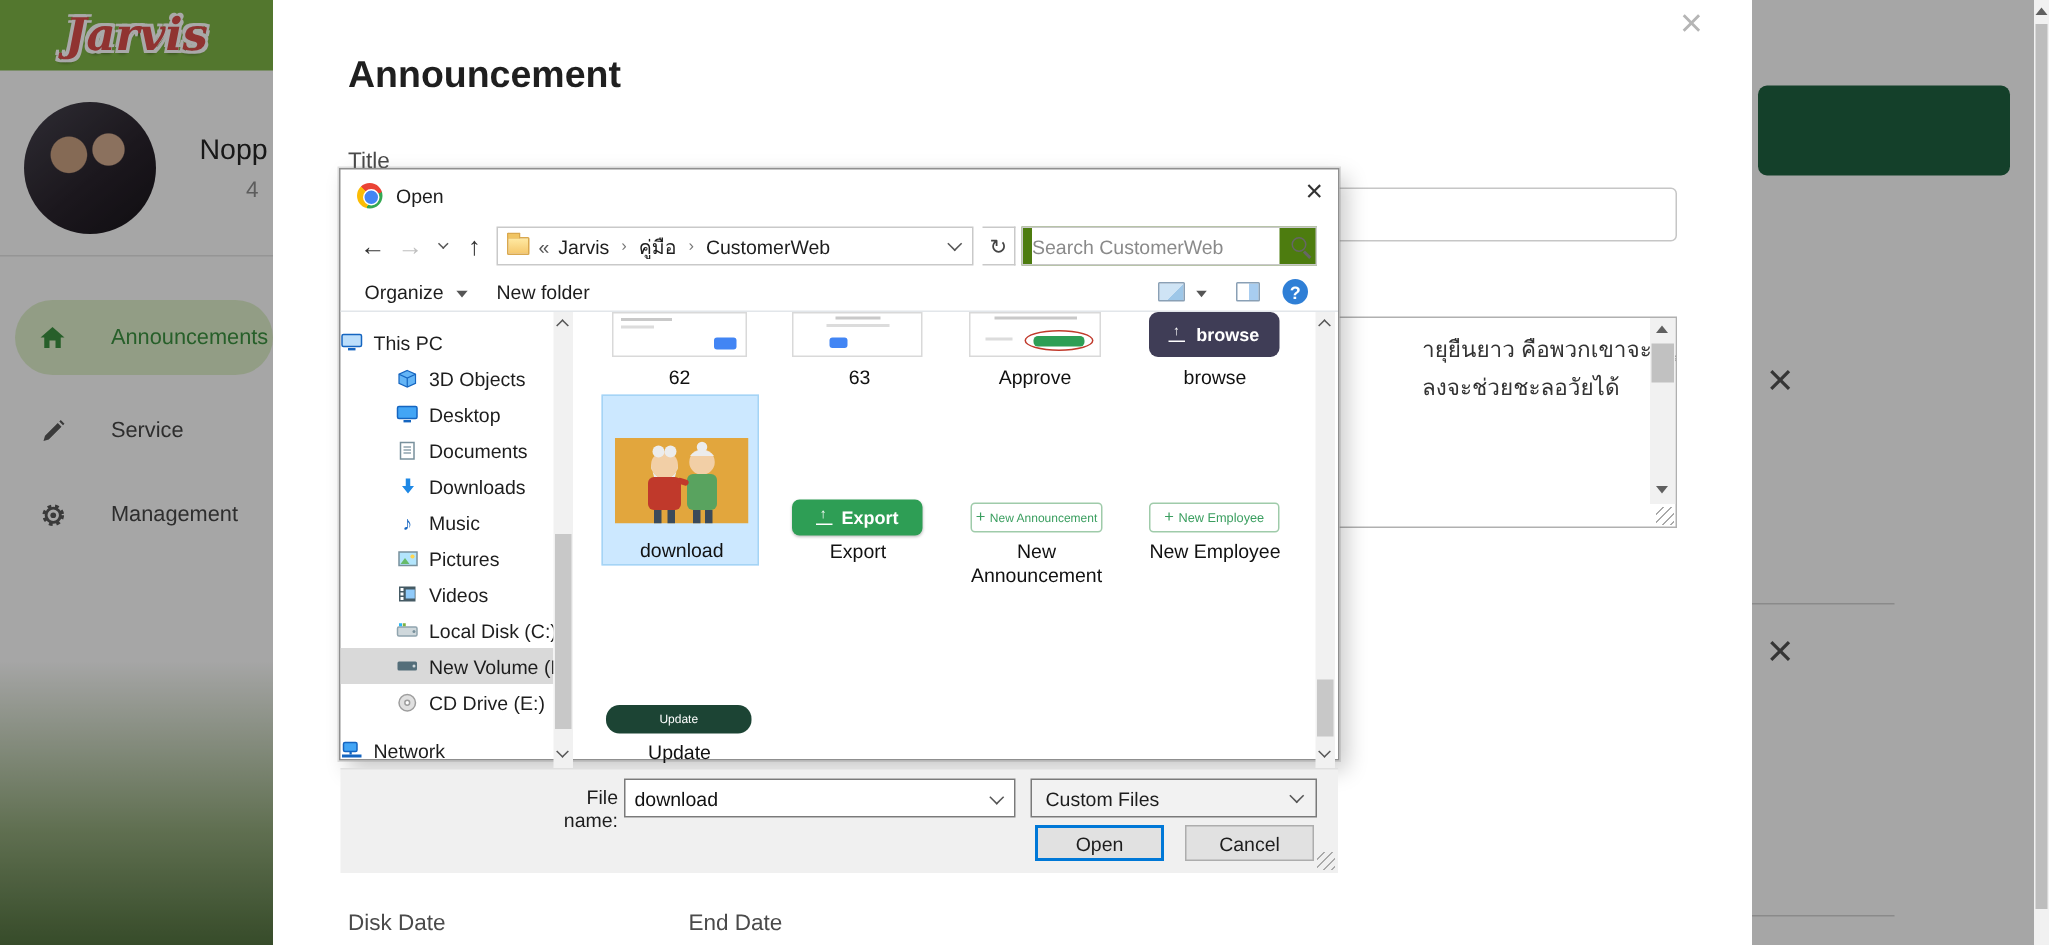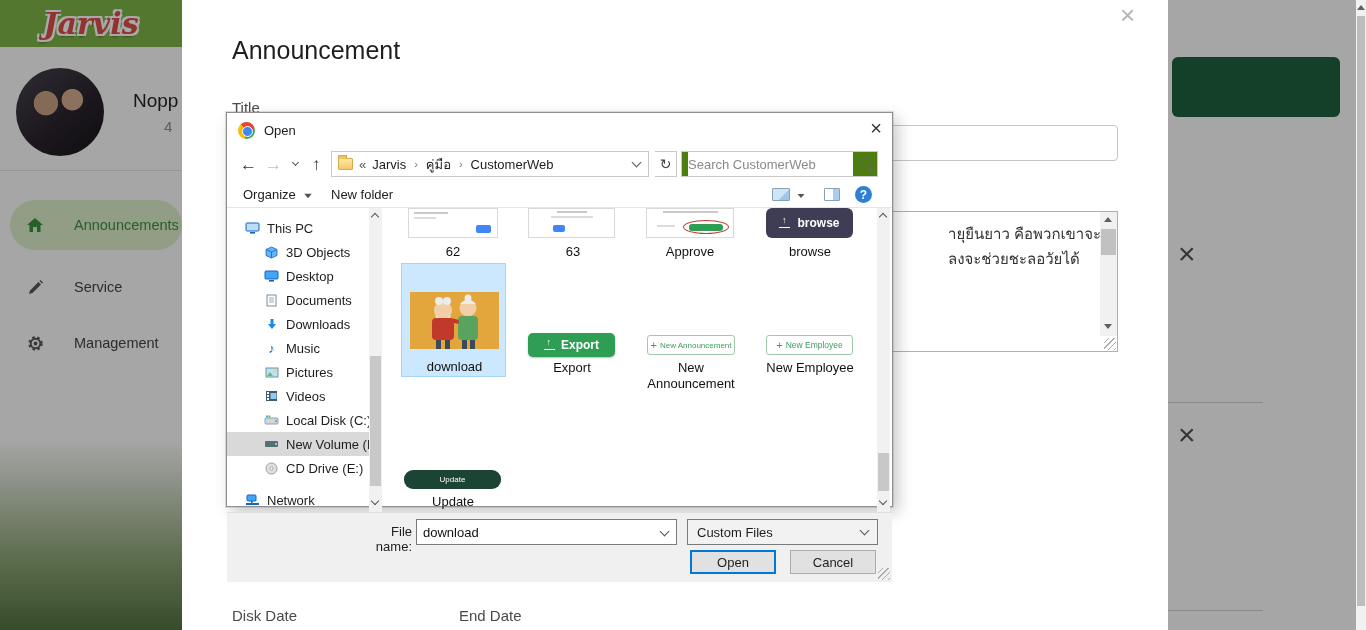--- a/index.html
+++ b/index.html
@@ -42,21 +42,21 @@
 
   
   .pg-sb{position:absolute;left:1356px;top:0;width:10px;height:630px;background:#f1f1f1}
   .pg-sb .thumb{position:absolute;left:1px;top:16px;width:8px;height:590px;background:#bdbdbd}
   .tri-up{width:0;height:0;border-left:4px solid transparent;border-right:4px solid transparent;border-bottom:5px solid #606060}
   .tri-dn{width:0;height:0;border-left:4px solid transparent;border-right:4px solid transparent;border-top:5px solid #606060}
 
   
   .modal{position:absolute;left:182px;top:0;width:986px;height:630px;background:#fff}
   .modal-x{position:absolute;left:938px;top:2px;font-size:26px;color:#b5b5b5;line-height:26px;cursor:default}
-  .m-title{position:absolute;left:50px;top:36px;font-size:25px;font-weight:400;color:#1f1f1f}
+  .m-title{position:absolute;left:50px;top:36px;font-size:25px;font-weight:700;color:#1f1f1f}
   .m-label{position:absolute;font-size:15px;color:#4a4a4a}
   .m-input{position:absolute;left:50px;top:125px;width:886px;height:36px;border:1px solid #c6c6c6;border-radius:4px;background:#fff;font-size:14px;padding:0 8px}
   .m-area{position:absolute;left:50px;top:211px;width:886px;height:141px;border:1px solid #b0b0b0;background:#fff;overflow:hidden}
   .m-area .txt{position:absolute;left:715px;top:9px;width:160px;font-size:15px;color:#333;line-height:25px;white-space:nowrap}
   .wsb{position:absolute;background:#f1f1f1}
   .wsb .wthumb{position:absolute;left:1px;background:#c1c1c1}
   .grip{position:absolute;width:12px;height:12px;
     background:repeating-linear-gradient(135deg,rgba(0,0,0,0) 0 3px,#a9a9a9 3px 4px)}
 
   
@@ -79,21 +79,21 @@
   .search input{position:absolute;left:6px;top:0;width:165px;height:24px;border:none;outline:none;font-size:13px;color:#333;font-family:inherit}
   .search input::placeholder{color:#8a8a8a}
   .mag{position:absolute;right:6px;top:6px;width:10px;height:10px;border:1.6px solid #666;border-radius:50%}
   .mag::after{content:"";position:absolute;left:8px;top:8px;width:6px;height:1.6px;background:#666;transform:rotate(45deg);transform-origin:0 0}
   .toolrow{position:absolute;left:0;top:68px;width:100%;height:27px;display:flex;align-items:center;border-bottom:1px solid #e2e6ea}
   .tool-ic-view{width:18px;height:13px;border:1px solid #8aa0b5;background:linear-gradient(135deg,#cfe4f5 0 60%,#9ec7e8 60%);border-radius:1px}
   .tool-ic-pane{width:16px;height:13px;border:1px solid #8aa0b5;background:linear-gradient(90deg,#fff 0 55%,#a8cdf0 55%);border-radius:1px}
   .helpc{width:17px;height:17px;border-radius:50%;background:#2f7fd6;color:#fff;font-size:12px;font-weight:bold;display:flex;align-items:center;justify-content:center}
   .body-l{position:absolute;left:0;top:95px;width:142px;height:304px;overflow:hidden}
   .trow{display:flex;align-items:center;height:24px;gap:7px;white-space:nowrap;font-size:13px;color:#1d1d1d}
-  .trow.l1{padding-left:18px}.trow.l2{padding-left:37px}
+  .trow.l1{}.trow.l2{padding-left:37px}
   .trow.sel{background:#d9d9d9}
   .ticon{width:15px;height:15px;display:flex;align-items:center;justify-content:center;flex:none}
   .vsb{position:absolute;background:#f1f1f1}
   .vsb .sthumb{position:absolute;left:1px;background:#c8c8c8}
   .schev{position:absolute;left:3px;width:6px;height:6px;border-right:1.4px solid #555;border-bottom:1.4px solid #555}
   .flist{position:absolute;left:156px;top:95px;width:494px;height:304px;overflow:hidden}
   .fcard{position:absolute;background:#fff;border:1px solid #d9d9d9}
   .flabel{position:absolute;width:104px;text-align:center;font-size:13px;color:#111;line-height:16px}
   .navybtn{position:absolute;background:#3f3d56;border-radius:6px;color:#fff;display:flex;align-items:center;justify-content:center;gap:7px;font-size:12px;font-weight:bold}
   .greenbtn{position:absolute;background:#2e9e55;border-radius:5px;color:#fff;display:flex;align-items:center;justify-content:center;gap:6px;font-size:12px;font-weight:bold;box-shadow:0 1px 2px rgba(0,0,0,.25)}

